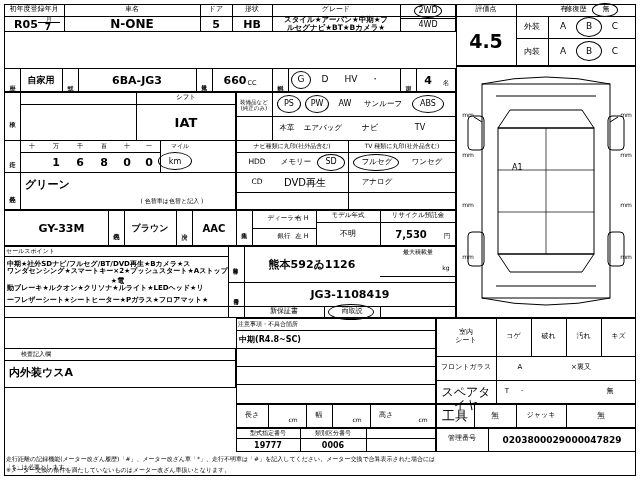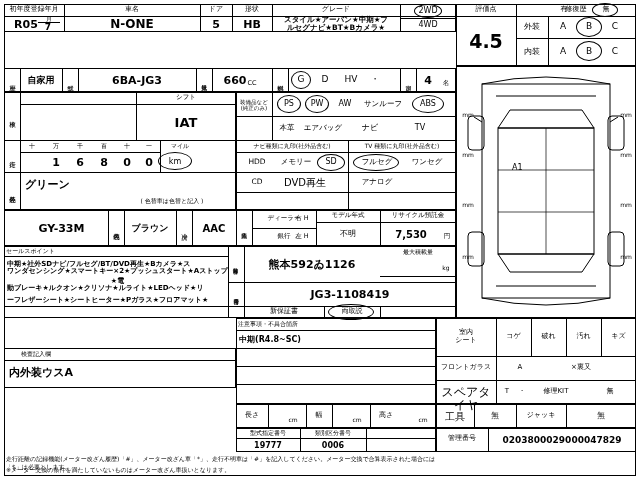--- a/index.html
+++ b/index.html
@@ -281,28 +281,27 @@
   <div class="lbl" style="left:566px;top:318px;width:35px;height:38px;font-size:7px;">汚れ</div>
   <div class="lbl" style="left:436px;top:356px;width:60px;height:24px;font-size:7px;">フロントガラス</div>
 
   <div class="lbl" style="left:601px;top:318px;width:35px;height:38px;font-size:7px;">キズ</div>
   <div class="lbl" style="left:500px;top:356px;width:40px;height:24px;font-size:7px;">A</div>
   <div class="lbl" style="left:556px;top:356px;width:50px;height:24px;font-size:7px;">×裏又</div>
 
   <div class="lbl" style="left:436px;top:380px;width:60px;height:38px;font-size:12px;">スペアタイヤ</div>
   <div class="lbl" style="left:498px;top:380px;width:18px;height:24px;font-size:7px;">T</div>
   <div class="lbl" style="left:516px;top:380px;width:12px;height:24px;font-size:7px;">・</div>
-  <div class="lbl" style="left:528px;top:380px;width:56px;height:24px;font-size:7px;">修理KIT</div>
   <div class="lbl" style="left:596px;top:380px;width:28px;height:24px;font-size:7px;">無</div>
 
   <div class="bx" style="left:436px;top:404px;width:200px;height:24px;"></div>
   <div class="vline" style="left:474px;top:404px;height:24px;"></div>
   <div class="vline" style="left:516px;top:404px;height:24px;"></div>
   <div class="vline" style="left:566px;top:404px;height:24px;"></div>
-  <div class="lbl" style="left:436px;top:404px;width:38px;height:24px;font-size:10px;">工具</div>
+  <div class="lbl" style="left:436px;top:404px;width:38px;height:24px;font-size:13px;">工具</div>
   <div class="lbl" style="left:474px;top:404px;width:42px;height:24px;font-size:8px;">無</div>
   <div class="lbl" style="left:516px;top:404px;width:50px;height:24px;font-size:7px;">ジャッキ</div>
   <div class="lbl" style="left:566px;top:404px;width:70px;height:24px;font-size:8px;">無</div>
 
   <div class="bx" style="left:236px;top:404px;width:200px;height:24px;"></div>
   <div class="vline" style="left:268px;top:404px;height:24px;"></div>
   <div class="vline" style="left:306px;top:404px;height:24px;"></div>
   <div class="vline" style="left:332px;top:404px;height:24px;"></div>
   <div class="vline" style="left:370px;top:404px;height:24px;"></div>
   <div class="lbl" style="left:236px;top:404px;width:32px;height:24px;font-size:7px;">長さ</div>

